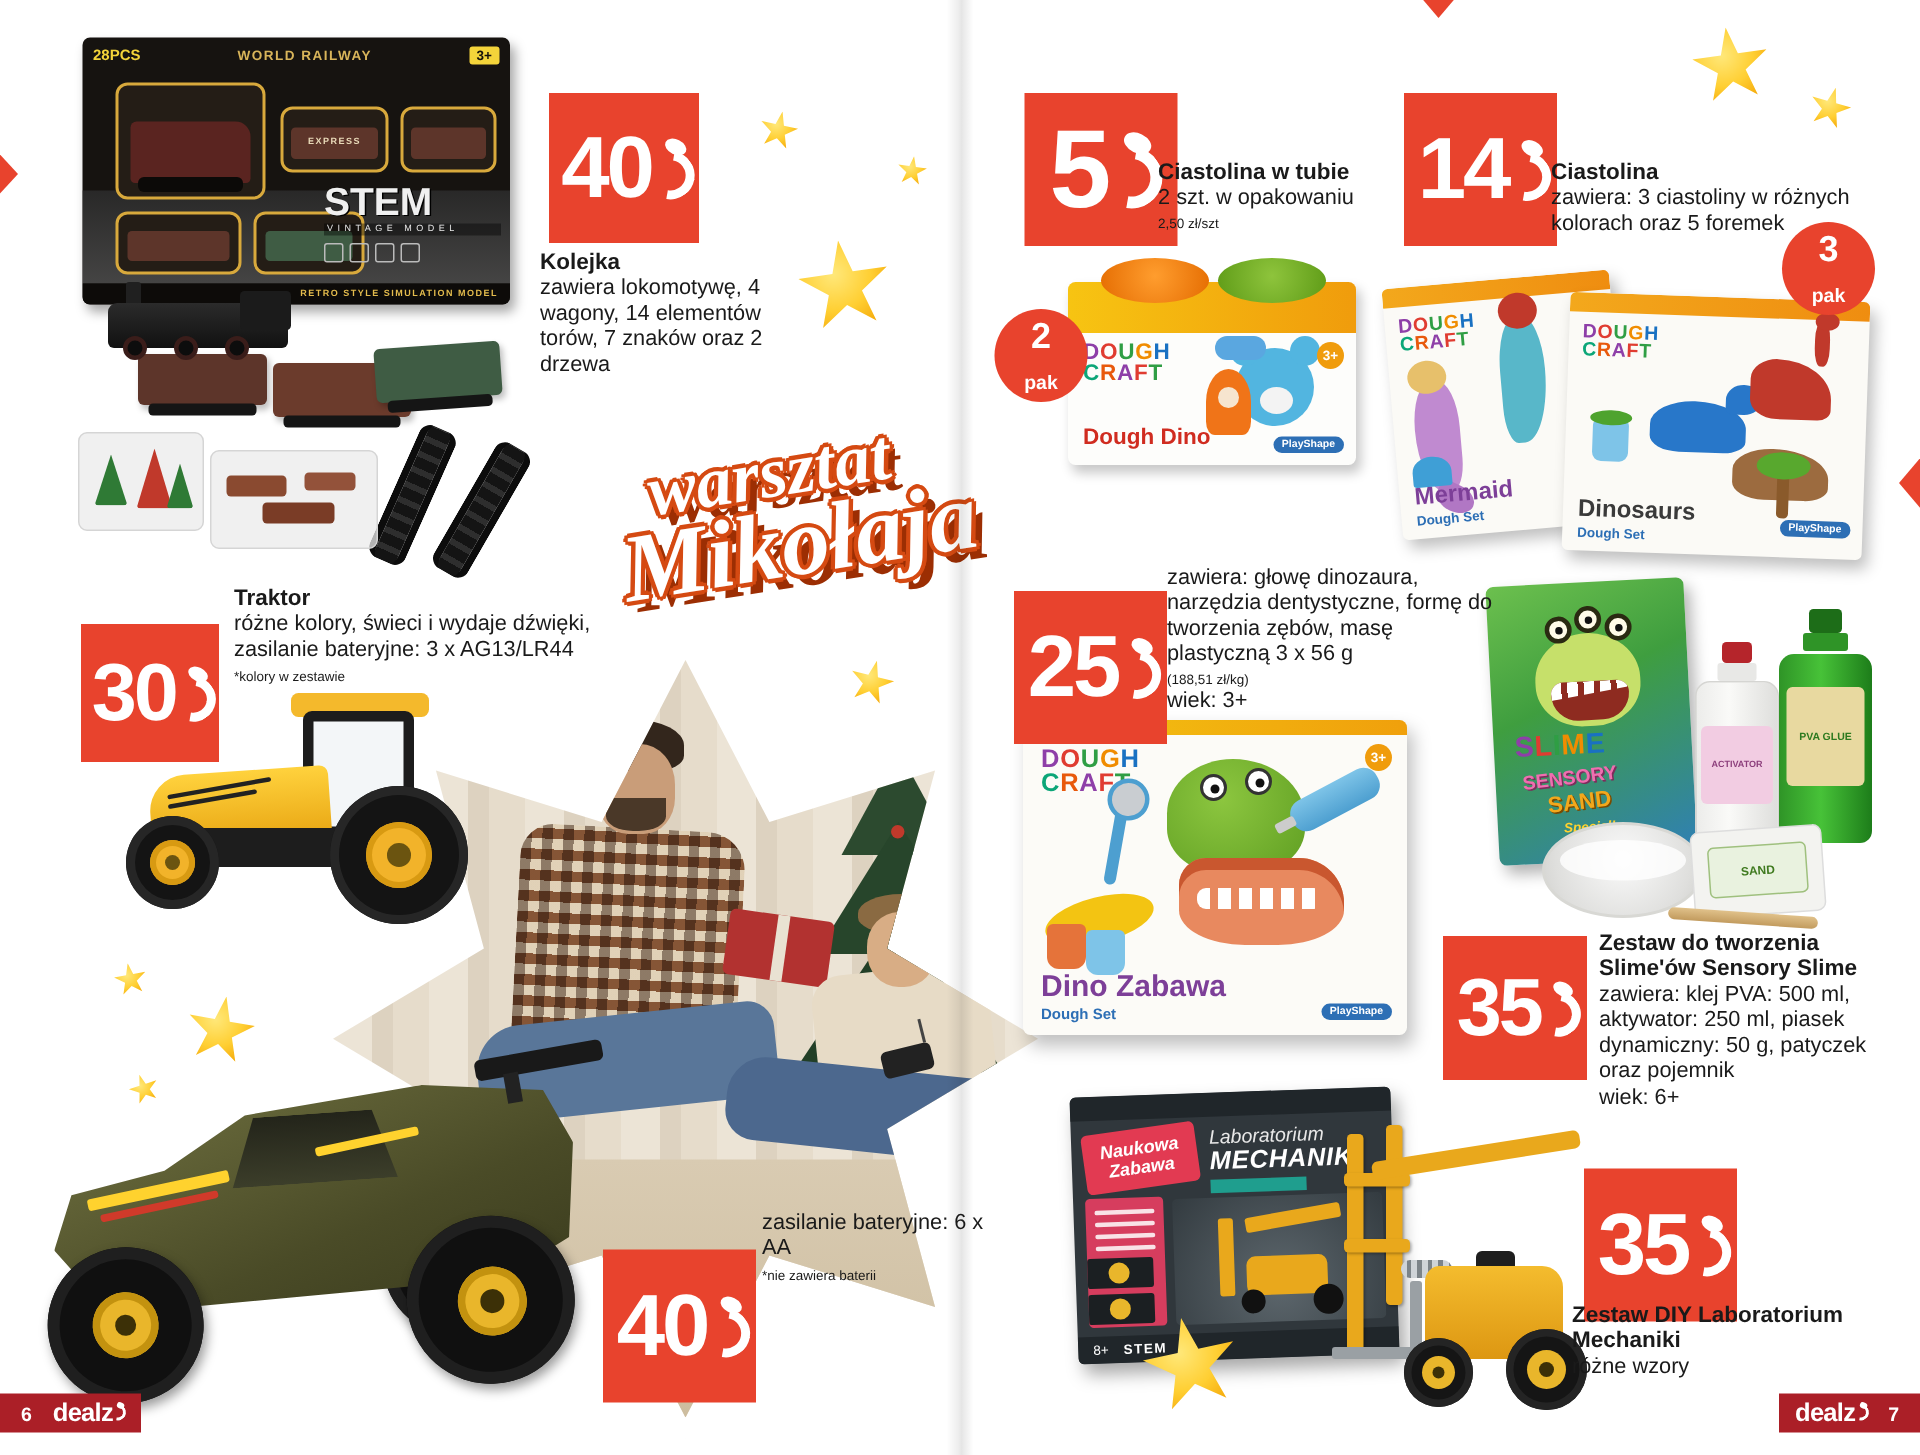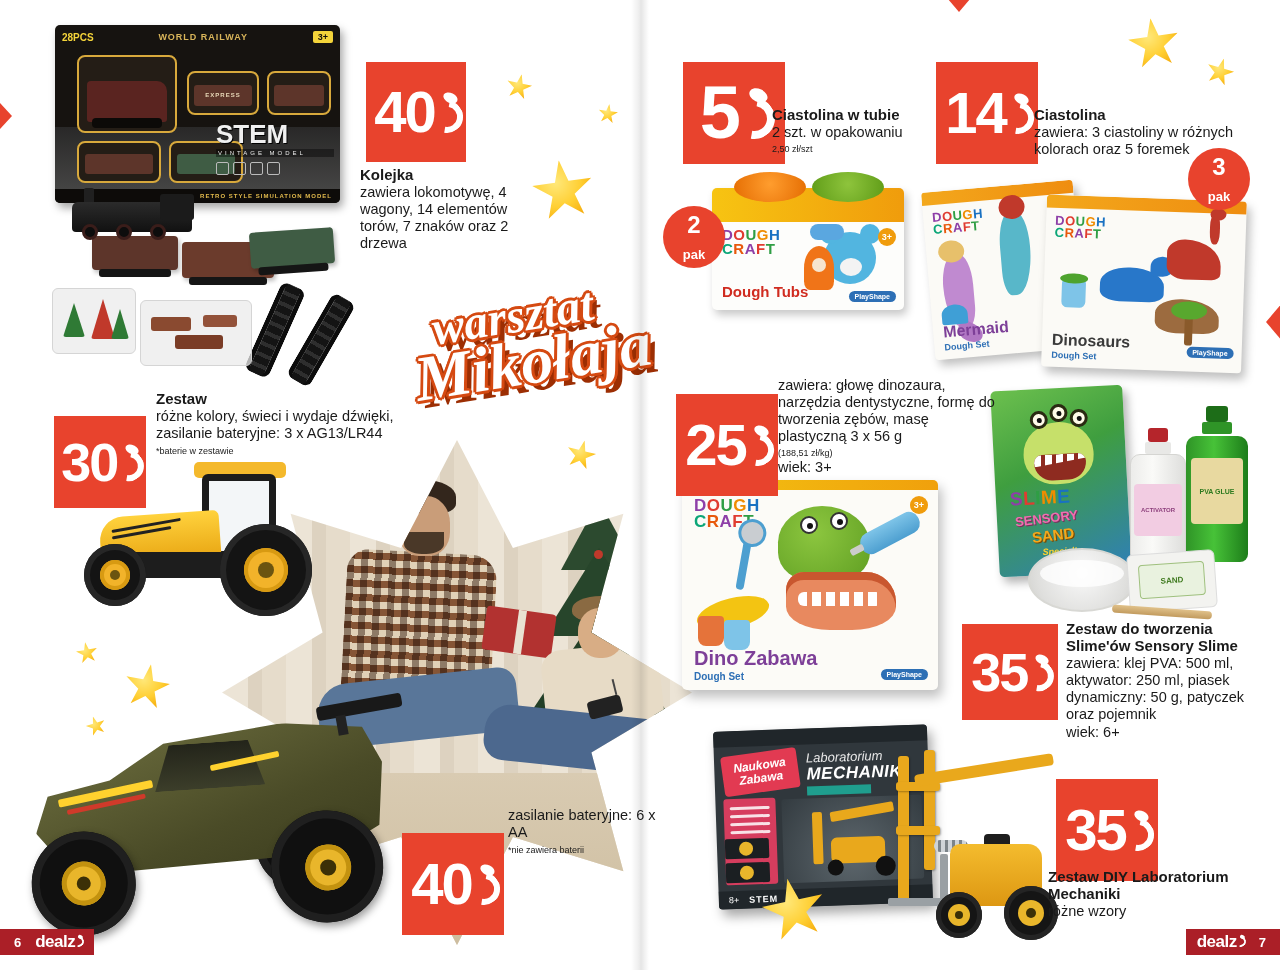--- a/index.html
+++ b/index.html
@@ -384,23 +384,23 @@
   <div class="headline">
     <div class="h1">warsztat</div>
     <div class="h2">Mikołaja</div>
   </div>
 
   <div class="price" style="left:54px;top:416px;width:92px;height:92px;font-size:54px;">
     <span class="num">30</span>
       <span class="smile"></span>
   </div>
   <div class="ptext" style="left:156px;top:390px;width:255px;">
-    <div class="pname">Zestaw</div>
+    <div class="pname">Traktor</div>
     <div class="pdesc">różne kolory, świeci i wydaje dźwięki, zasilanie bateryjne: 3 x AG13/LR44</div>
-    <div class="pnote">*baterie w zestawie</div>
+    <div class="pnote">*kolory w zestawie</div>
   </div>
 
   <div class="tractor">
     <div class="tr-roof"></div>
     <div class="tr-cab"></div>
     <div class="tr-hood">
         <i></i>
         <i></i>
       </div>
     <div class="tr-chassis"></div>
@@ -484,21 +484,21 @@
   <div class="tubs">
     <div class="tubs-top"></div>
     <i class="lid or"></i>
     <i class="lid gr"></i>
     <div class="dc rainbow"><span style="color:#8e3fa8">D</span><span style="color:#e03c31">O</span><span style="color:#2f9e44">U</span><span style="color:#f08c00">G</span><span style="color:#1971c2">H</span> <span style="color:#0ca678">C</span><span style="color:#e8590c">R</span><span style="color:#8e3fa8">A</span><span style="color:#e03c31">F</span><span style="color:#2f9e44">T</span></div>
     <div class="koala">
         <i></i>
       </div>
     <div class="cloud"></div>
     <div class="rocket"></div>
-    <div class="tubs-title">Dough Tubs</div>
+    <div class="tubs-title">Dough Dino</div>
     <span class="chip" style="right:8px;bottom:8px;">PlayShape</span>
     <span class="agec" style="right:8px;top:40px;">3+</span>
   </div>
 
   <div class="price" style="left:936px;top:62px;width:102px;height:102px;font-size:58px;">
     <span class="num">14</span>
       <span class="smile"></span>
   </div>
   <div class="ptext" style="left:1034px;top:106px;width:220px;">
     <div class="pname">Ciastolina</div>

